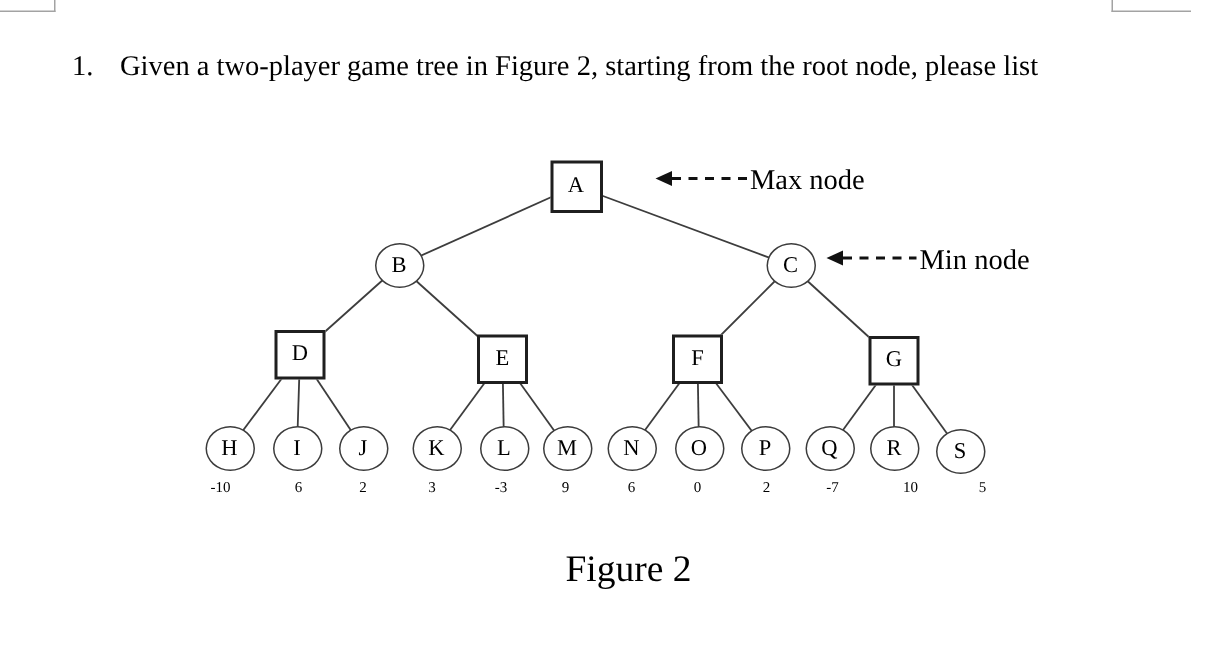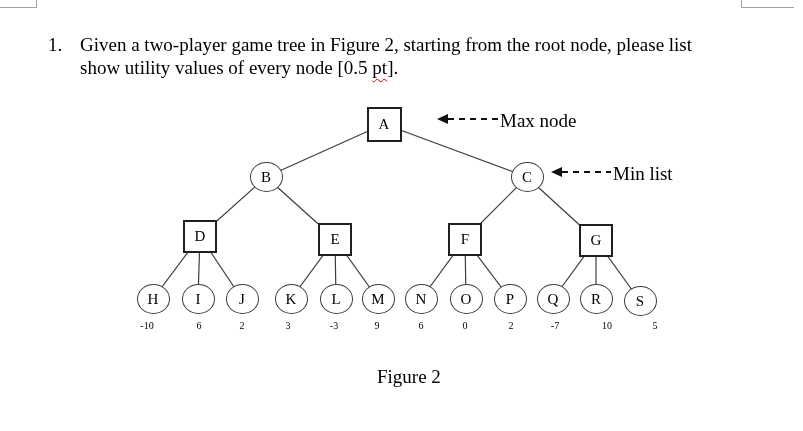--- a/index.html
+++ b/index.html
@@ -29,34 +29,33 @@
   .node {
     position:absolute; z-index:2; box-sizing:border-box; background:#fff;
     display:flex; align-items:center; justify-content:center; font-size:15px;
   }
   .node-square { border:2px solid #1f1f1f; }
   .node-circle { border:1.4px solid #3c3c3c; border-radius:50%; }
   .leaf-value { position:absolute; z-index:2; transform:translateX(-50%); font-size:10px; }
   .annotation { position:absolute; z-index:2; font-size:19px; white-space:nowrap; }
   .anno-max { left:500px; top:110px; }
   .anno-min { left:613px; top:163px; }
-  .caption { position:absolute; left:377px; top:366px; font-size:19px; }
+  .caption { position:absolute; left:377px; top:366px; font-size:25px; }
 </style>
 </head>
 <body>
 
 <div class="page">
   <div class="corner corner-left"></div>
   <div class="corner corner-right"></div>
 
   <div class="question">
     <div class="qnum">1.</div>
     <div class="qbody">
       <div class="qline"><span>Given a two-player game tree in Figure 2, starting from the root node, please list</span><span class="sq"></span><span></span></div>
-      <div class="qline"><span>show utility values of every node [0.5 </span><span class="sq">pt</span><span>].</span></div>
     </div>
   </div>
 
   <div>
     <svg class="tree-svg" id="tree-svg" width="803" height="431" viewBox="0 0 803 431">
         <line x1="384" y1="124" x2="266" y2="177" stroke="#3d3d3d" stroke-width="1.2"></line>
         <line x1="384" y1="124" x2="527" y2="177" stroke="#3d3d3d" stroke-width="1.2"></line>
         <line x1="266" y1="177" x2="200" y2="236" stroke="#3d3d3d" stroke-width="1.2"></line>
         <line x1="266" y1="177" x2="335" y2="239" stroke="#3d3d3d" stroke-width="1.2"></line>
         <line x1="527" y1="177" x2="465" y2="239" stroke="#3d3d3d" stroke-width="1.2"></line>
@@ -105,16 +104,16 @@
         <div class="node node-circle" style="left: 493.5px; top: 284px; width: 33px; height: 30px;">P</div>
         <div class="leaf-value" style="left: 511px; top: 320px;">2</div>
         <div class="node node-circle" style="left: 536.5px; top: 284px; width: 33px; height: 30px;">Q</div>
         <div class="leaf-value" style="left: 555px; top: 320px;">-7</div>
         <div class="node node-circle" style="left: 579.5px; top: 284px; width: 33px; height: 30px;">R</div>
         <div class="leaf-value" style="left: 607px; top: 320px;">10</div>
         <div class="node node-circle" style="left: 623.5px; top: 286px; width: 33px; height: 30px;">S</div>
         <div class="leaf-value" style="left: 655px; top: 320px;">5</div>
       </div>
     <div class="annotation anno-max">Max node</div>
-    <div class="annotation anno-min">Min list</div>
+    <div class="annotation anno-min">Min node</div>
     <div class="caption">Figure 2</div>
   </div>
 </div>
 
 </body></html>

